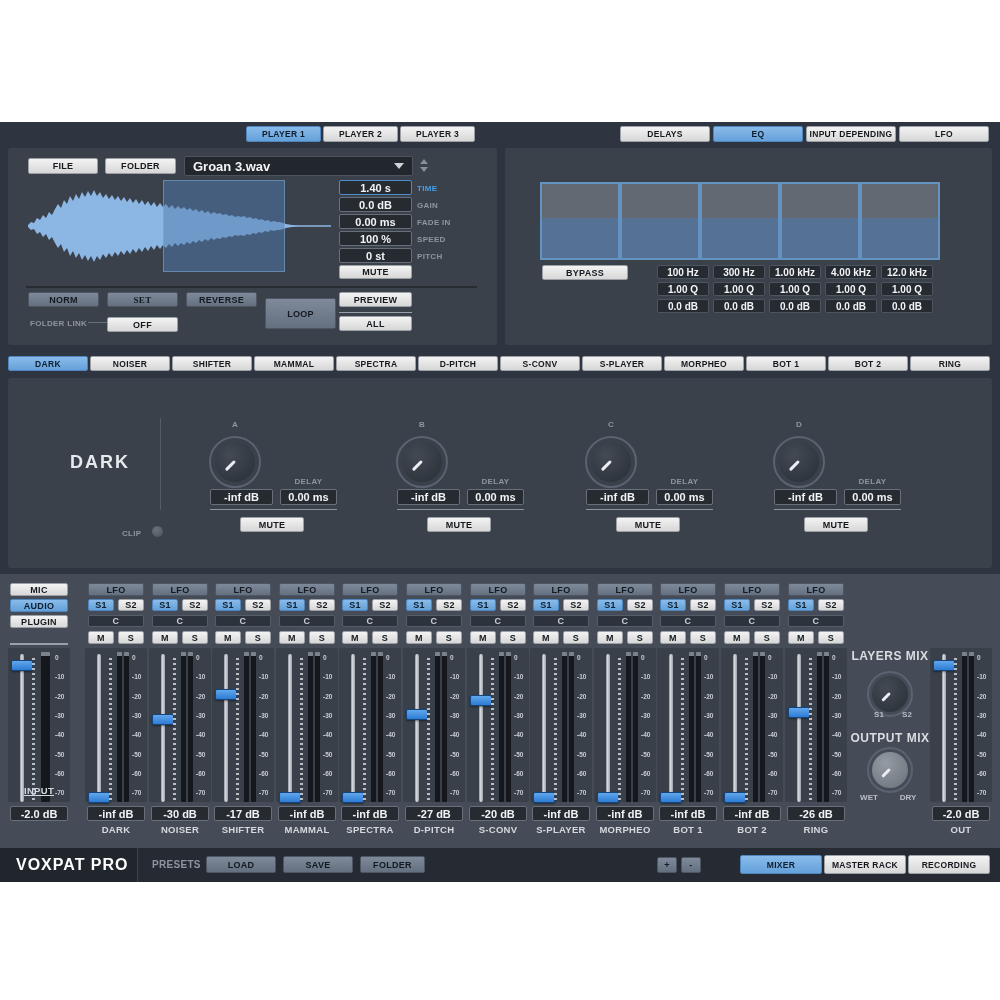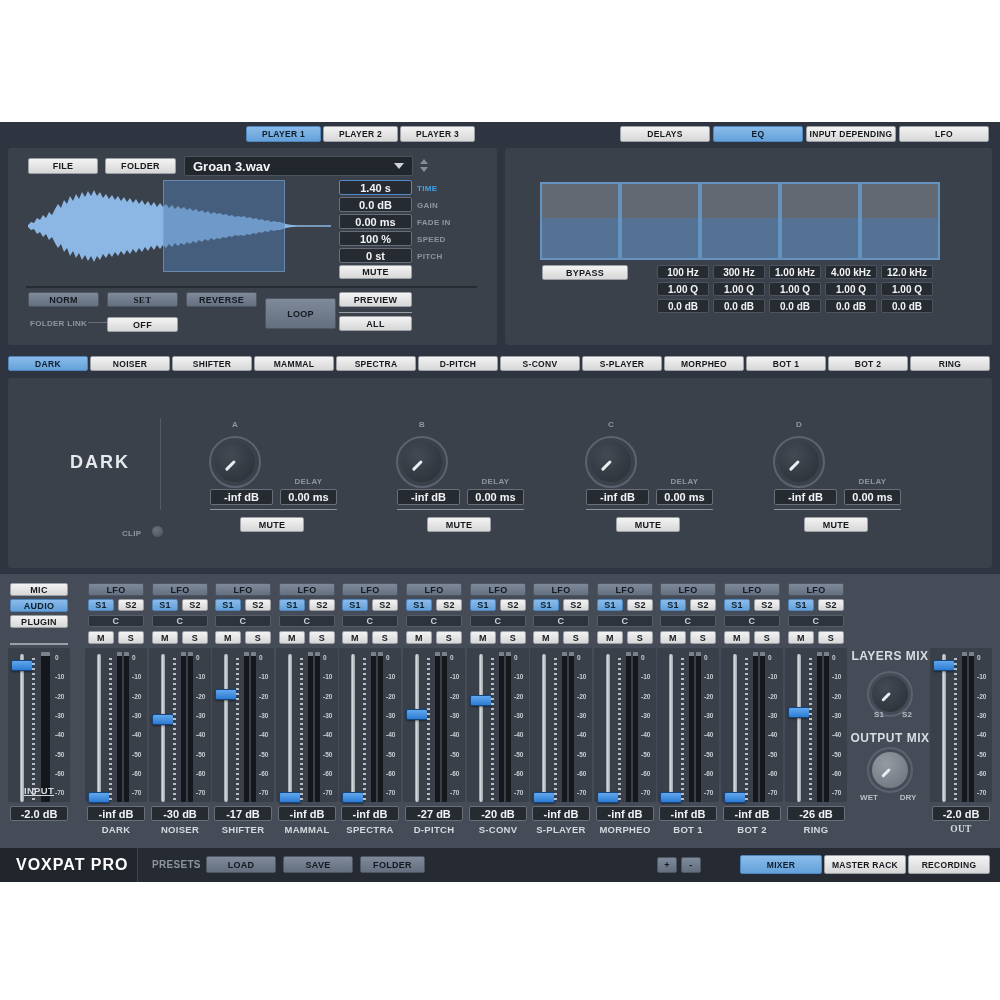--- a/index.html
+++ b/index.html
@@ -490,21 +490,21 @@
     <div class="abs meter" style="left: 969px; top: 530px; width: 5px; height: 150px;"></div>
     <div class="abs scale-lbl" style="left: 977px; top: 532px; width: 16px; height: 8px;">0</div>
     <div class="abs scale-lbl" style="left: 977px; top: 551px; width: 16px; height: 8px;">-10</div>
     <div class="abs scale-lbl" style="left: 977px; top: 571px; width: 16px; height: 8px;">-20</div>
     <div class="abs scale-lbl" style="left: 977px; top: 590px; width: 16px; height: 8px;">-30</div>
     <div class="abs scale-lbl" style="left: 977px; top: 609px; width: 16px; height: 8px;">-40</div>
     <div class="abs scale-lbl" style="left: 977px; top: 629px; width: 16px; height: 8px;">-50</div>
     <div class="abs scale-lbl" style="left: 977px; top: 648px; width: 16px; height: 8px;">-60</div>
     <div class="abs scale-lbl" style="left: 977px; top: 667px; width: 16px; height: 8px;">-70</div>
     <div class="abs vbox" style="left: 932px; top: 684px; width: 58px; height: 15px;">-2.0 dB</div>
-    <div class="abs ch-name" style="left: 926px; top: 702px; width: 70px; height: 11px; font-family: Liberation Serif, serif;">OUT</div>
+    <div class="abs ch-name" style="left: 926px; top: 702px; width: 70px; height: 11px;">OUT</div>
     <div class="abs wlabel" style="left: 840px; top: 527px; width: 100px; height: 11px;">LAYERS MIX</div>
     <div class="abs " style="left: 867px; top: 549px; width: 46px; height: 46px;">
       <div class="knob-ring" style="inset: 0px;"></div>
       <div class="knob-body" style="inset: 5px;">
         <div class="pointer" style="height: 11px;"></div>
       </div>
     </div>
     <div class="abs slabel" style="left: 868px; top: 588px; width: 22px; height: 9px;">S1</div>
     <div class="abs slabel" style="left: 896px; top: 588px; width: 22px; height: 9px;">S2</div>
     <div class="abs wlabel" style="left: 840px; top: 609px; width: 100px; height: 11px;">OUTPUT MIX</div>

